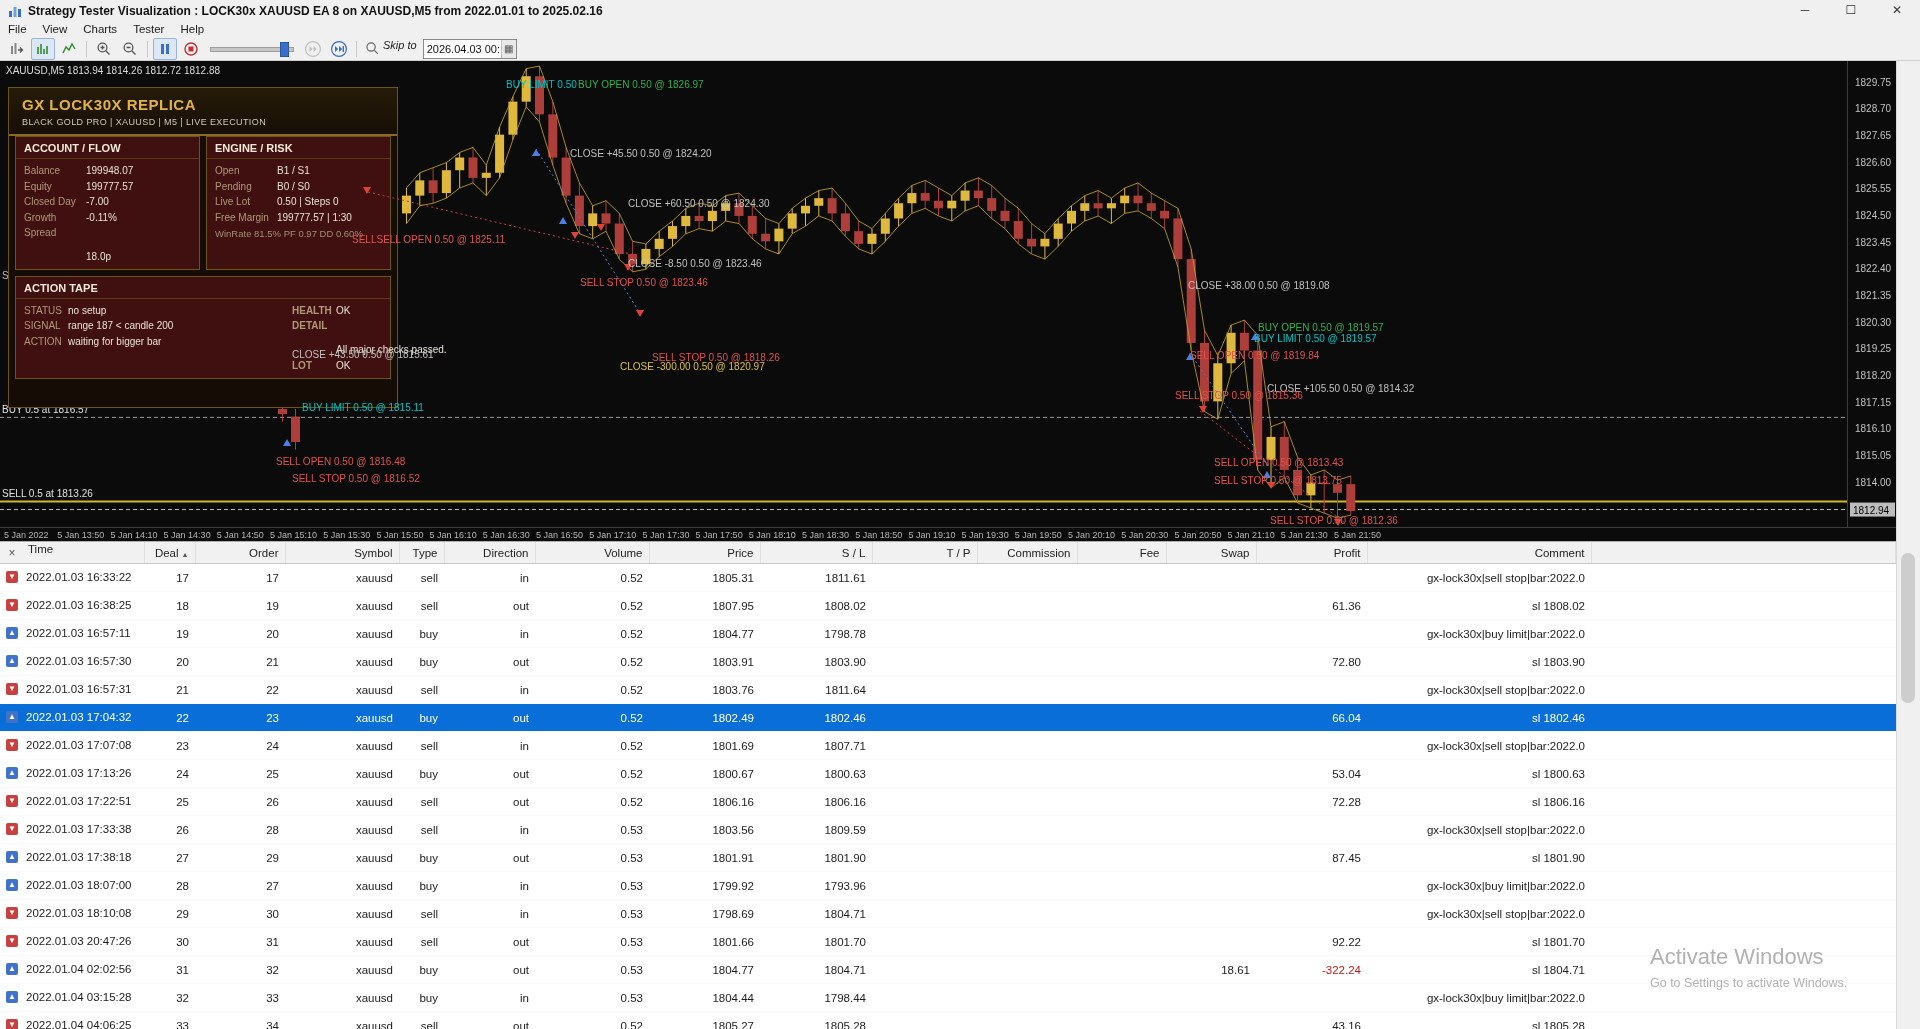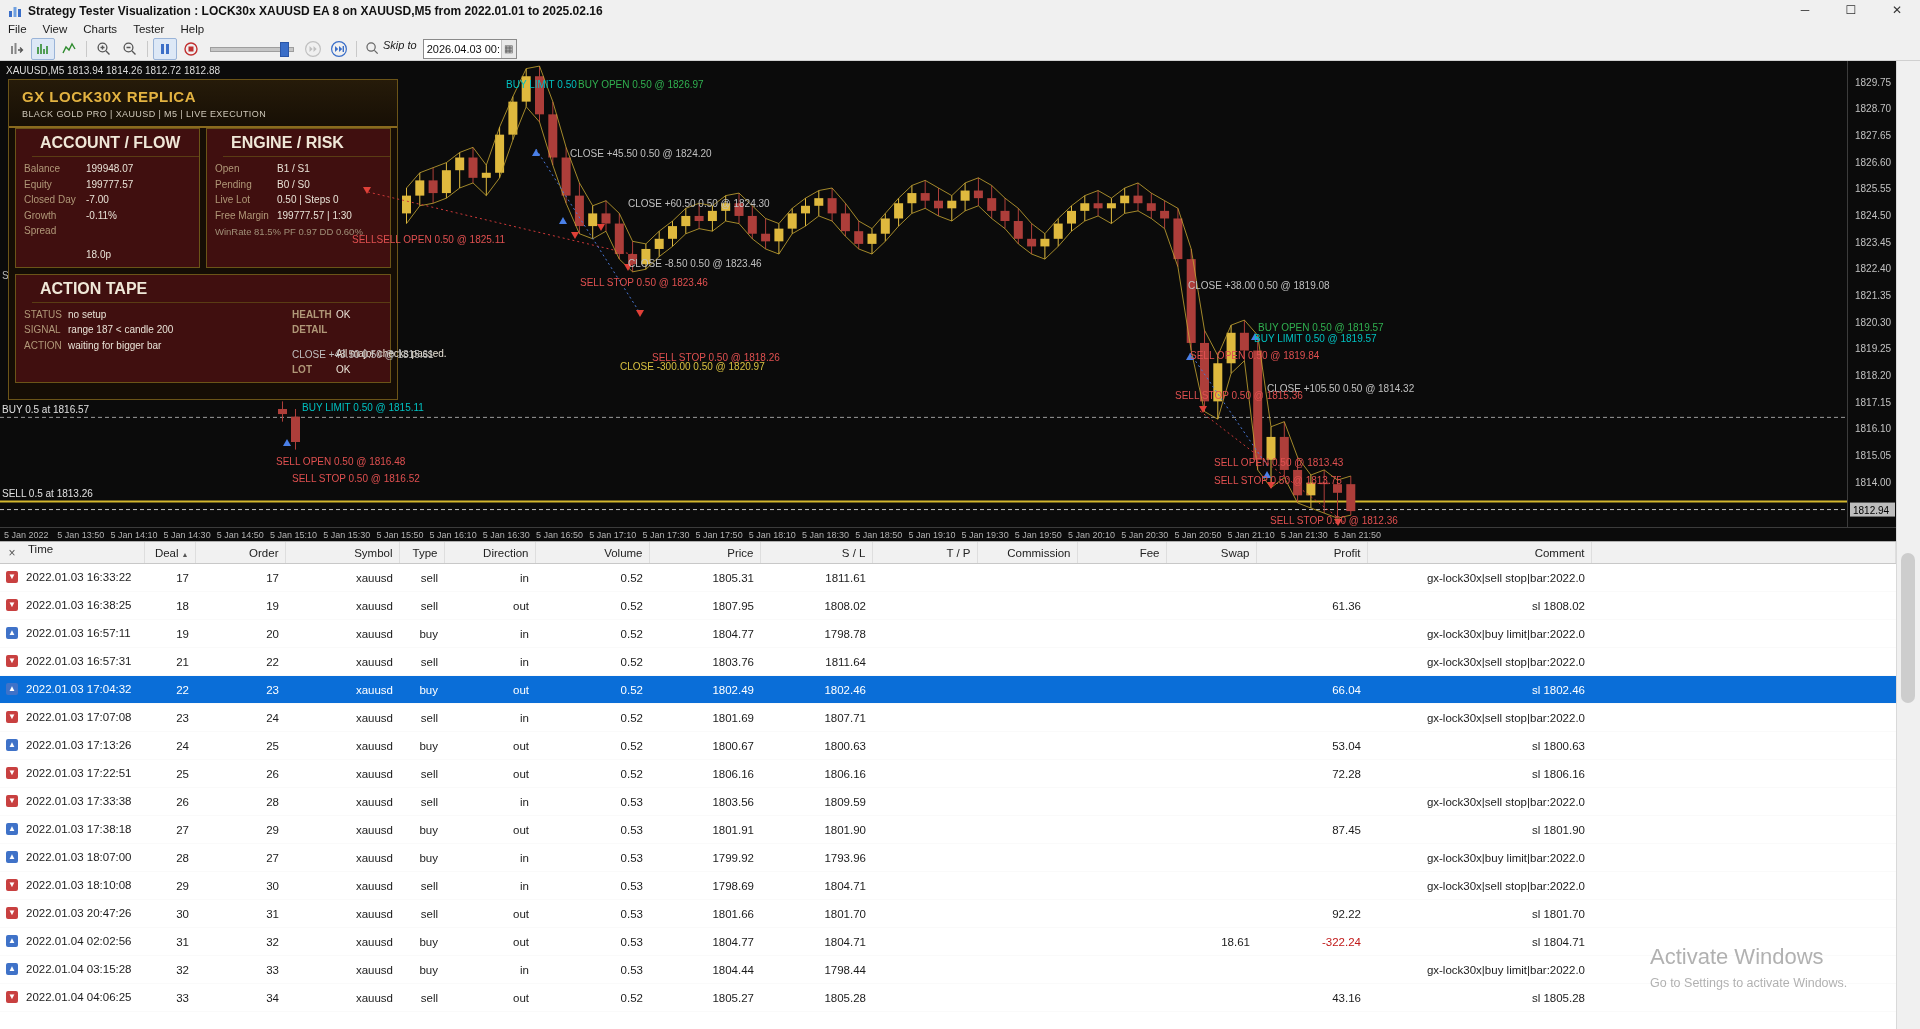--- a/index.html
+++ b/index.html
@@ -36,34 +36,34 @@
   .datebox input{border:none;outline:none;width:72px;font-size:11px;padding-left:3px;font-family:inherit;color:#111;background:transparent;}
   .datebox .picker{width:15px;height:100%;border-left:1px solid #c0c0c0;display:flex;align-items:center;
                    justify-content:center;font-size:10px;color:#555;background:#e9e9e9;box-sizing:border-box;}
 
   
   .chart-area{position:absolute;top:61px;left:0;width:1896px;height:480px;background:#0b0b0b;}
   .chart-area svg.layer{position:absolute;top:0;left:0;}
   #annot-svg{z-index:3;pointer-events:none;}
 
   
-  .ea-panel{position:absolute;left:8px;top:18px;width:390px;height:321px;z-index:2;
+  .ea-panel{position:absolute;left:8px;top:26px;width:390px;height:321px;z-index:2;
             background:#150d05;border:1px solid #6b5418;box-sizing:border-box;font-size:10px;}
   .panel-header{padding:8px 13px 7px;background:linear-gradient(#261b09,#170f05);border-bottom:2px solid #8a6a1e;}
   .panel-title{color:#e3b341;font-size:15px;font-weight:700;letter-spacing:.5px;}
   .panel-sub{color:#cfc8ba;font-size:9px;margin-top:4px;letter-spacing:.4px;}
   .session{margin:6px;background:#451313;border:1px solid #6b5418;padding:6px 8px;display:flex;}
   .session-left{width:138px;flex:0 0 auto;}
   .session-label{font-size:9px;color:#b49050;letter-spacing:.6px;}
   .session-value{font-size:21px;color:#fff;font-weight:700;margin-top:4px;}
   .session-col{width:112px;font-size:10px;color:#e6ddcc;line-height:15px;flex:0 0 auto;}
   .gold{color:#d8a830;} .orange{color:#e06838;} .greentxt{color:#4cb04c;} .graytxt{color:#99917f;margin-top:24px;}
   .boxes{display:flex;margin:0 6px;gap:6px;}
   .pbox{flex:1;background:#400f0f;border:1px solid #6b5418;padding-bottom:4px;}
-  .pbox-title{font-size:16px;font-weight:700;color:#f0e8d8;padding:5px 8px 4px;border-bottom:1px solid #5a3c14;margin-bottom:4px;margin-left:16px;}
+  .pbox-title{font-size:11px;font-weight:700;color:#f0e8d8;padding:5px 8px 4px;border-bottom:1px solid #5a3c14;margin-bottom:4px;}
   .kv{display:flex;font-size:10px;line-height:15.5px;padding:0 8px;white-space:nowrap;}
   .kv .k{width:62px;color:#b09878;flex:0 0 auto;}
   .kv .v{color:#e8e2d6;}
   .pfoot{font-size:9.5px;color:#a09078;padding:3px 8px 0;white-space:nowrap;}
   .action{margin:6px;background:#400f0f;border:1px solid #6b5418;padding-bottom:5px;}
   .action-cols{display:flex;}
   .acol-l{flex:0 0 268px;} .acol-r{flex:1;}
   .acol-l .kv .k{width:44px;} .acol-r .kv .k{width:44px;font-weight:bold;}
 
   
@@ -619,20 +619,38 @@
           <td class="ar">1798.78</td>
           <td class="ar"></td>
           <td class="ar"></td>
           <td class="ar"></td>
           <td class="ar"></td>
           <td class="ar"></td>
           <td class="ar">gx-lock30x|buy limit|bar:2022.0</td>
           <td></td>
         </tr>
         <tr>
+          <td class="al"><span class="deal-icon buy">▲</span>2022.01.03 16:57:30</td>
+          <td class="ar">20</td>
+          <td class="ar">21</td>
+          <td class="ar">xauusd</td>
+          <td class="ar">buy</td>
+          <td class="ar">out</td>
+          <td class="ar">0.52</td>
+          <td class="ar">1803.91</td>
+          <td class="ar">1803.90</td>
+          <td class="ar"></td>
+          <td class="ar"></td>
+          <td class="ar"></td>
+          <td class="ar"></td>
+          <td class="ar">72.80</td>
+          <td class="ar">sl 1803.90</td>
+          <td></td>
+        </tr>
+        <tr>
           <td class="al"><span class="deal-icon sell">▼</span>2022.01.03 16:57:31</td>
           <td class="ar">21</td>
           <td class="ar">22</td>
           <td class="ar">xauusd</td>
           <td class="ar">sell</td>
           <td class="ar">in</td>
           <td class="ar">0.52</td>
           <td class="ar">1803.76</td>
           <td class="ar">1811.64</td>
           <td class="ar"></td>

